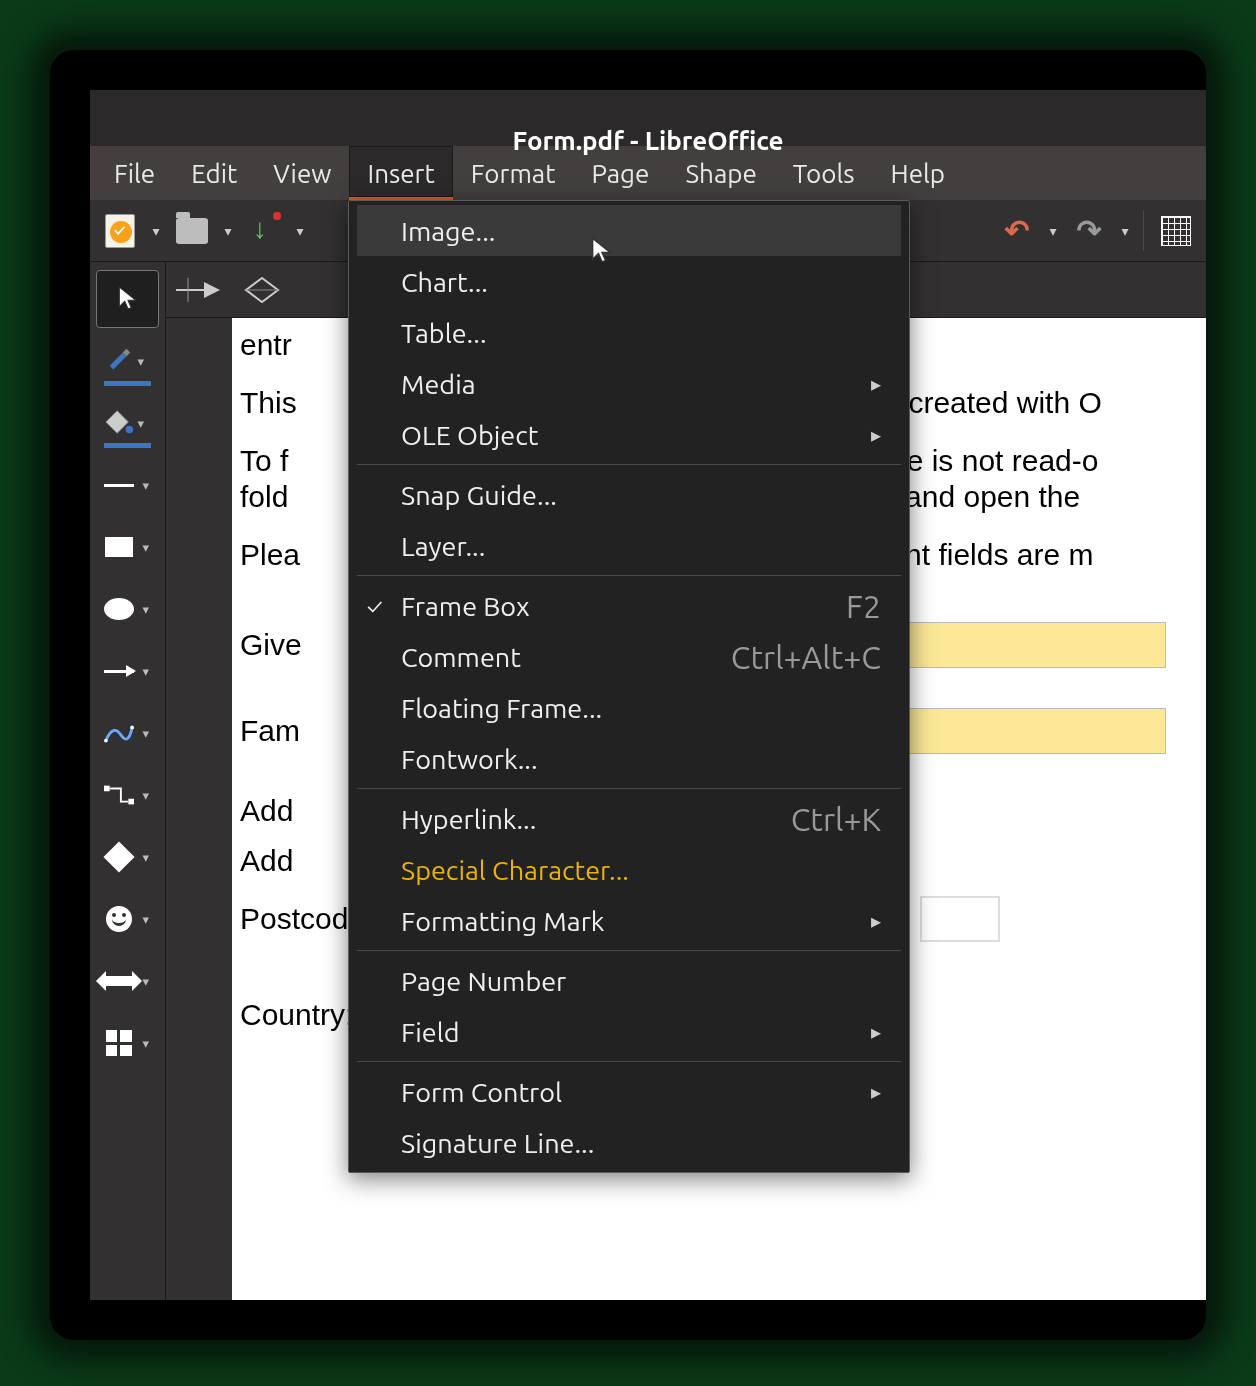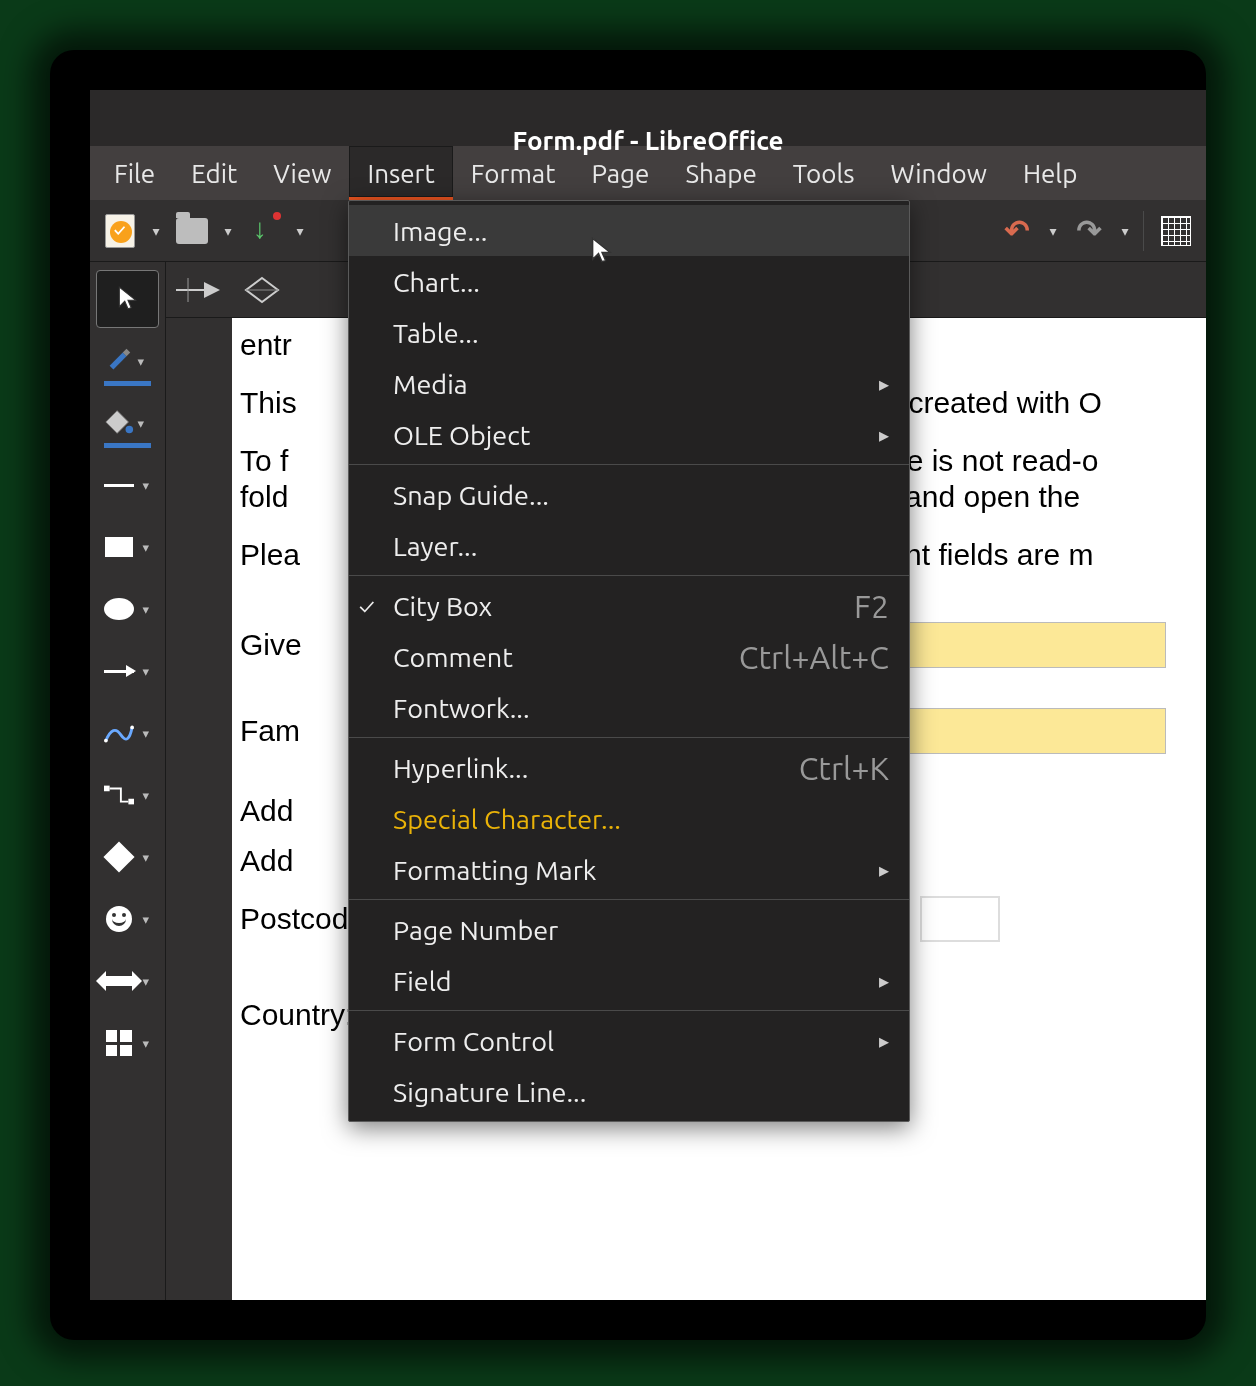--- a/index.html
+++ b/index.html
@@ -162,21 +162,21 @@
   .dropdown {
     position: absolute;
     left: 258px;
     top: 110px;
     width: 562px;
     background: #232222;
     border: 1px solid #5a5a5a;
     border-radius: 2px;
     color: #eee;
     font-size: 27px;
-    padding: 4px 0;
+    padding: 4px 8px;
     box-shadow: 0 6px 24px rgba(0,0,0,0.5);
     z-index: 100;
   }
   .dropdown .ditem {
     height: 51px;
     display: flex;
     align-items: center;
     padding: 0 20px 0 44px;
     position: relative;
     cursor: pointer;
@@ -253,21 +253,20 @@
 
     <div class="menubar" id="menubar">
         <div class="menu-item">File</div>
         <div class="menu-item">Edit</div>
         <div class="menu-item">View</div>
         <div class="menu-item active">Insert</div>
         <div class="menu-item">Format</div>
         <div class="menu-item">Page</div>
         <div class="menu-item">Shape</div>
         <div class="menu-item">Tools</div>
-        <div class="menu-item">Window</div>
         <div class="menu-item">Help</div>
       </div>
 
     <div class="toolbar">
       <div class="tb-btn">
           <div class="icon-doc"></div>
         </div>
       <div class="tb-drop">
           <span class="chev">▾</span>
         </div>
@@ -494,26 +493,29 @@
         <div class="dsep"></div>
         <div class="ditem">
           <span class="label">Snap Guide...</span>
         </div>
         <div class="ditem">
           <span class="label">Layer...</span>
         </div>
         <div class="dsep"></div>
         <div class="ditem">
           <span class="check">✓</span>
-          <span class="label">City Box</span>
+          <span class="label">Frame Box</span>
           <span class="shortcut">F2</span>
         </div>
         <div class="ditem">
           <span class="label">Comment</span>
           <span class="shortcut">Ctrl+Alt+C</span>
+        </div>
+        <div class="ditem">
+          <span class="label">Floating Frame...</span>
         </div>
         <div class="ditem">
           <span class="label">Fontwork...</span>
         </div>
         <div class="dsep"></div>
         <div class="ditem">
           <span class="label">Hyperlink...</span>
           <span class="shortcut">Ctrl+K</span>
         </div>
         <div class="ditem disabled">

